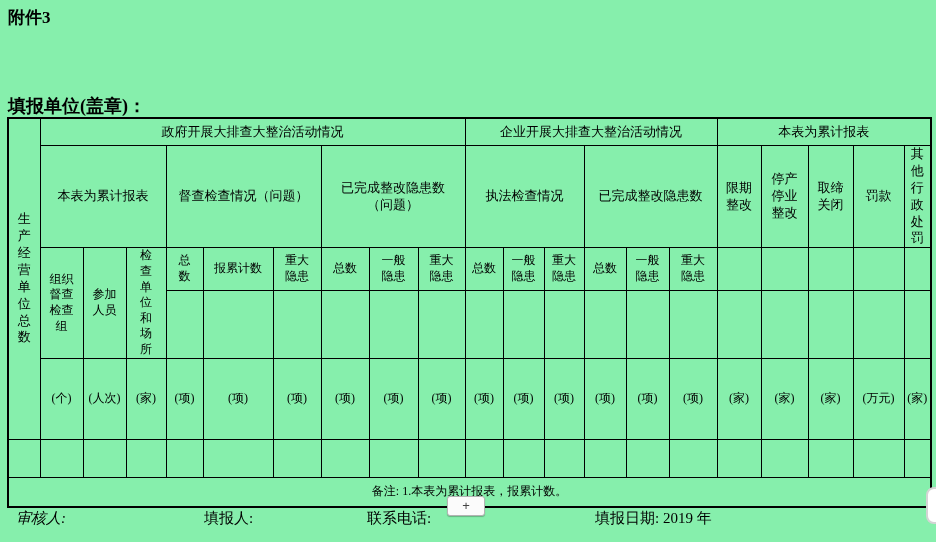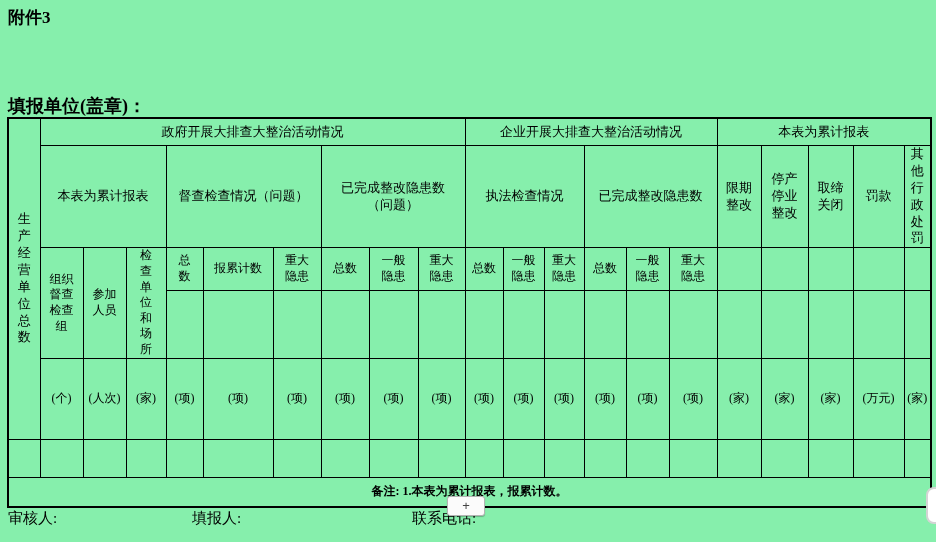--- a/index.html
+++ b/index.html
@@ -24,37 +24,37 @@
     border:1px solid #000; padding:0; overflow:hidden;
     text-align:center; vertical-align:middle;
     font-size:12px; line-height:1.3; word-break:break-all;
   }
   tr.r1 td { height:26px; font-size:13px; }
   tr.r2 td { height:89px; font-size:13px; }
   tr.r3 td { height:41px; }
   tr.r4 td { height:66px; }
   tr.r5 td { height:80px; }
   tr.r6 td { height:37px; }
-  tr.r7 td { height:28px;font-weight:bold; }
+  tr.r7 td { height:28px; }
 
   td.preline { white-space:pre-line; }
   td.vtext  { white-space:pre-line; line-height:16px; font-size:13px; }
   td.vtext-md { white-space:pre-line; line-height:15px; font-size:12px; }
   td.vtext-sm { white-space:pre-line; line-height:14px; font-size:12px; }
   td.unit-top { vertical-align:top; padding-top:11px; }
   td.unit-wrap { padding:0 3px; }
   td.note-cell {
     text-align:left; padding:3px 6px; font-size:14px;
     border-top:2px solid #000; white-space:nowrap; word-break:keep-all;
   }
 
   .footer-label { position:absolute; top:509px; font-size:15px; white-space:pre; }
-  .lbl-reviewer { left:8px; }
-  .lbl-preparer { left:192px; }
-  .lbl-phone    { left:367px;margin-left:45px; }
+  .lbl-reviewer { left:16px;font-style:italic; }
+  .lbl-preparer { left:204px; }
+  .lbl-phone    { left:367px; }
   .lbl-date     { left:595px; }
 
   .plus-btn {
     position:absolute; left:447px; top:496px; width:36px; height:18px;
     border:1px solid #b3b3b3; border-radius:3px; background:#fbfbfb;
     box-shadow:0 1px 1px rgba(0,0,0,0.25);
     font-family:"Liberation Sans","DejaVu Sans",sans-serif;
     font-size:13px; line-height:17px; text-align:center; color:#444;
     cursor:pointer;
   }
@@ -245,15 +245,16 @@
     <tr class="r7">
       <td colspan="21" class="note-cell">备注: 1.本表为累计报表，报累计数。</td>
     </tr>
   </tbody>
     </table>
 
   <span class="footer-label lbl-reviewer">审核人:</span>
   <span class="footer-label lbl-preparer">填报人:</span>
   <span class="footer-label lbl-phone">联系电话:</span>
   <div class="plus-btn">+</div>
+  <span class="footer-label lbl-date">填报日期: 2019 年</span>
   <div class="partial-btn"></div>
 
 </div>
 
 </body></html>

